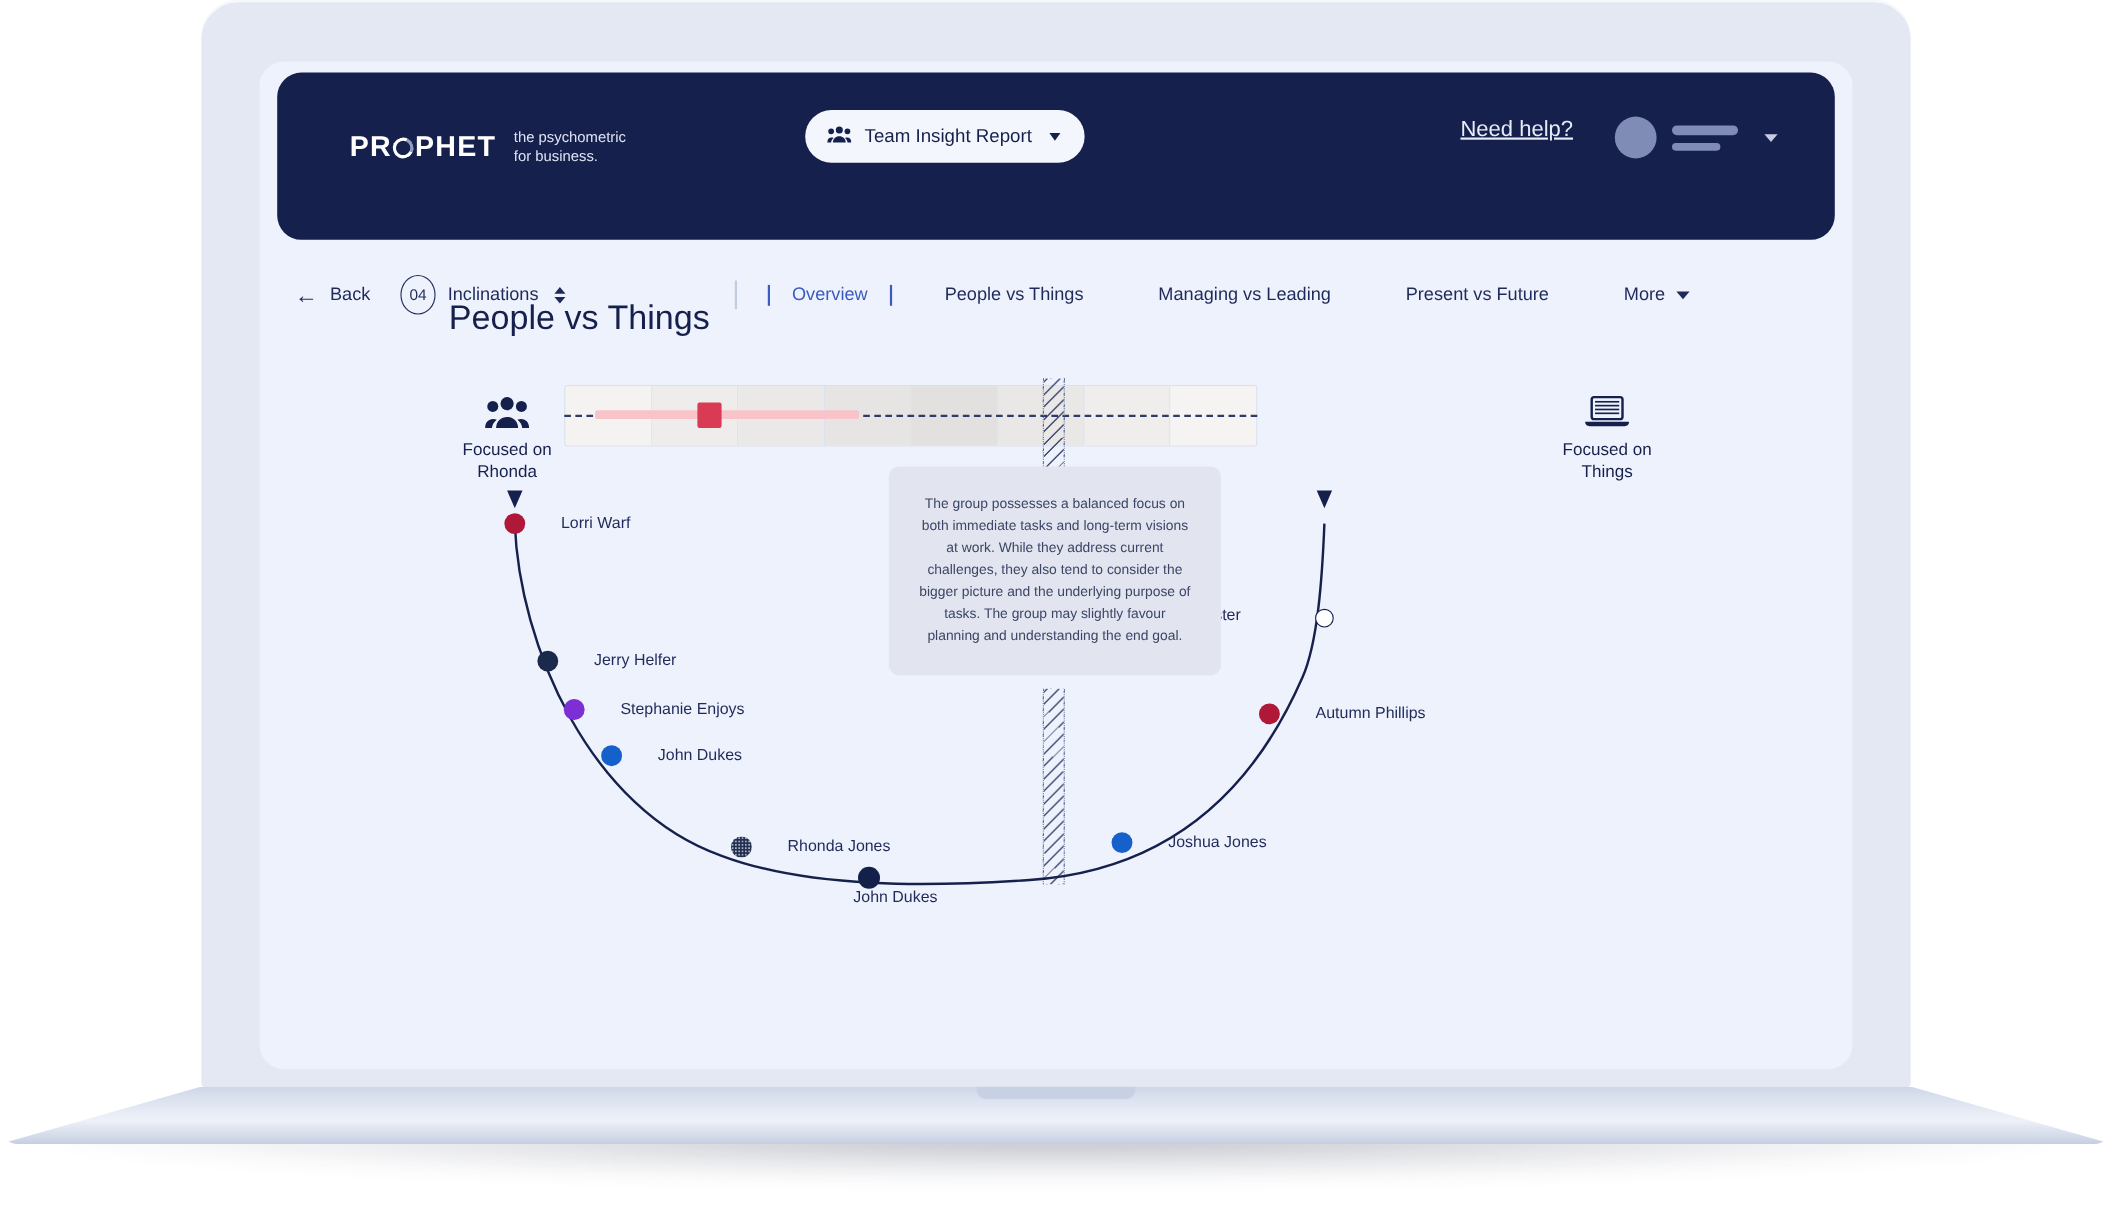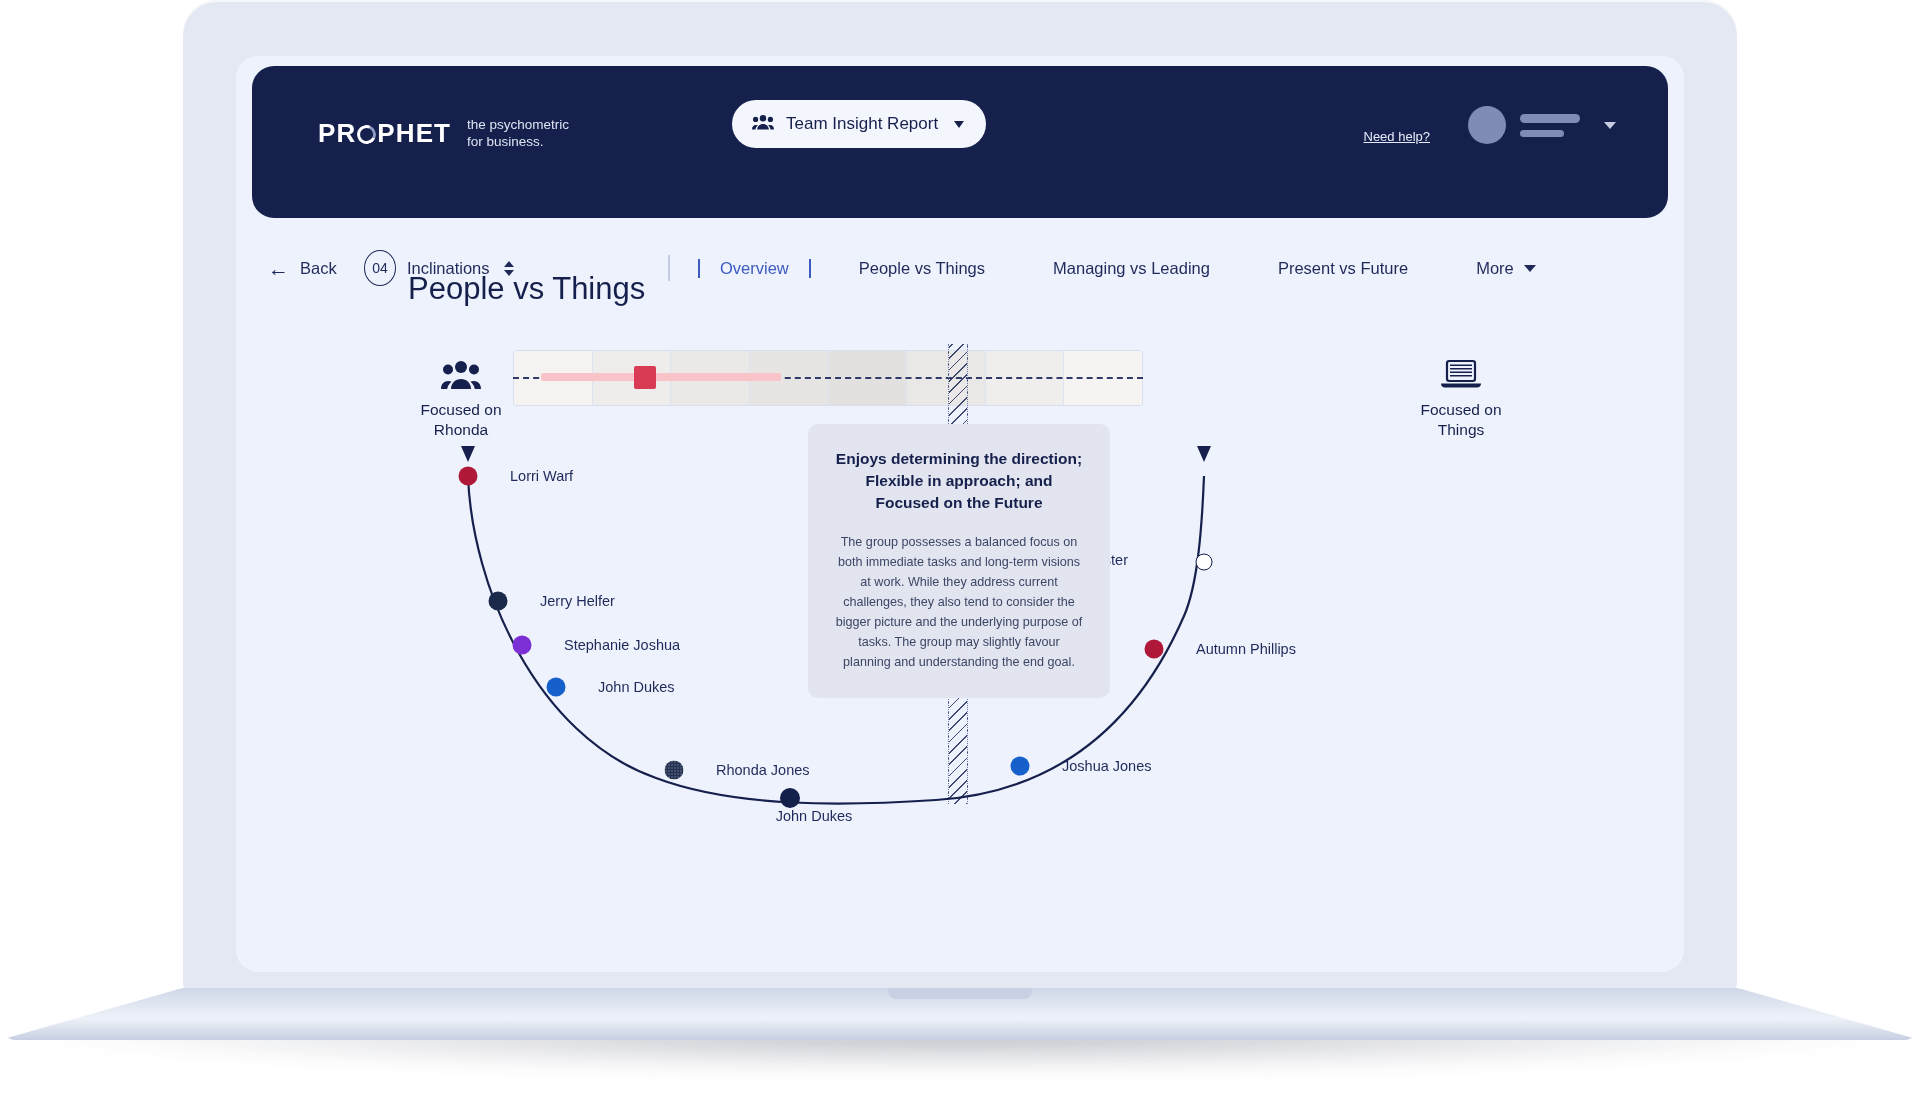--- a/index.html
+++ b/index.html
@@ -112,23 +112,23 @@
   .pill-caret {
     width: 0; height: 0;
     border-left: 5.5px solid transparent;
     border-right: 5.5px solid transparent;
     border-top: 7px solid #16204c;
     margin-left: 4px;
   }
 
   .help-link {
     position: absolute;
-    right: 238px; top: 63px;
+    right: 238px; top: 41px;
     color: #e8ecf8;
-    font-size: 13px;
+    font-size: 20px;
     text-decoration: underline;
     cursor: pointer;
   }
   .account {
     position: absolute;
     right: 52px; top: 40px;
     display: flex; align-items: center; gap: 14px;
     cursor: pointer;
   }
   .avatar {
@@ -494,21 +494,21 @@
         <div class="node-label" style="left:250px; top:420px;">Lorri Warf</div>
       </div>
 
       <div class="node">
         <div class="node-dot" style="left:262px; top:545px; width:19px; height:19px; background:#1b2a4a;"></div>
         <div class="node-label" style="left:280px; top:545px;">Jerry Helfer</div>
       </div>
 
       <div class="node">
         <div class="node-dot" style="left:286px; top:589px; width:19px; height:19px; background:#7b2fd4;"></div>
-        <div class="node-label" style="left:304px; top:589px;">Stephanie Joshua</div>
+        <div class="node-label" style="left:304px; top:589px;">Stephanie Enjoys</div>
       </div>
 
       <div class="node">
         <div class="node-dot" style="left:320px; top:631px; width:19px; height:19px; background:#1660cb;"></div>
         <div class="node-label" style="left:338px; top:631px;">John Dukes</div>
       </div>
 
       <div class="node">
         <div class="node-dot" style="left:438px; top:714px; width:19px; height:19px; background:#23304f; background-image:radial-gradient(#aab3cc 0.8px, transparent 0.9px); background-size:3px 3px;"></div>
         <div class="node-label" style="left:456px; top:714px;">Rhonda Jones</div>
@@ -529,18 +529,17 @@
         <div class="node-label" style="left:936px; top:593px;">Autumn Phillips</div>
       </div>
 
       <div class="node">
         <div class="node-dot" style="left:968px; top:506px; width:17px; height:17px; background:#ffffff; border:1.6px solid #16204c;"></div>
         <div class="node-label" style="left:868px; top:504px; transform:translate(-100%,-50%);">Alex Buckmaster</div>
       </div>
     </div>
 
     <div class="info-card">
-      <div class="info-title">Enjoys determining the direction; Flexible in approach; and Focused on the Future</div>
       <div class="info-body">The group possesses a balanced focus on both immediate tasks and long-term visions at work. While they address current challenges, they also tend to consider the bigger picture and the underlying purpose of tasks. The group may slightly favour planning and understanding the end goal.</div>
     </div>
 
   </div>
 </div>
 
 </body></html>

